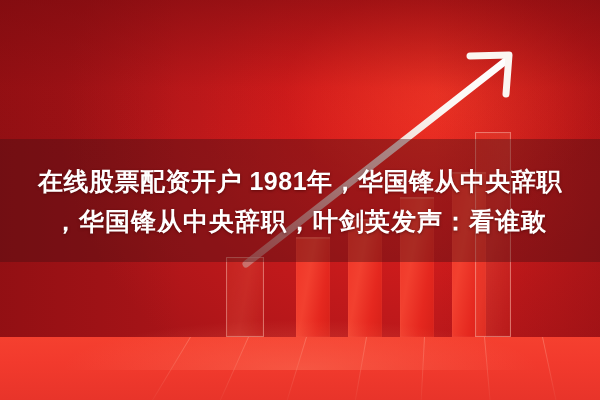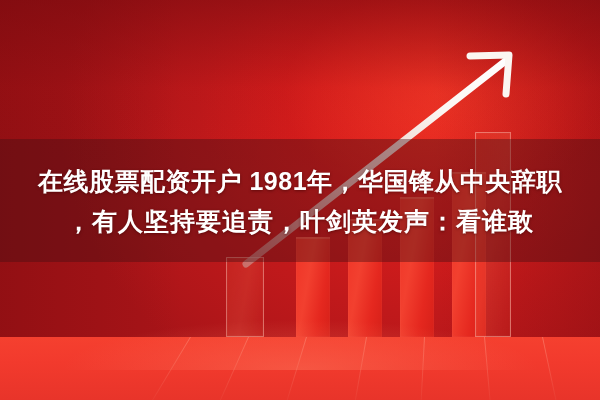--- a/index.html
+++ b/index.html
@@ -197,16 +197,16 @@
       </linearGradient>
     </defs>
     <path d="M 246 264 L 508 59" stroke="url(#arrGrad)" stroke-width="7" stroke-linecap="round" fill="none"></path>
     <path d="M 470 56 L 509 55 L 506 94" stroke="#fbf6f2" stroke-width="7" stroke-linecap="round" stroke-linejoin="round" fill="none"></path>
   </svg>
 
   <div class="text-band"></div>
 
   <div class="headline">
     <div class="headline-line l1">在线股票配资开户 1981年，华国锋从中央辞职</div>
-    <div class="headline-line l2">，有人坚持要追责，叶剑英发声：看谁敢</div>
+    <div class="headline-line l2">，华国锋从中央辞职，叶剑英发声：看谁敢</div>
   </div>
 
 </div>
 
 </body></html>

